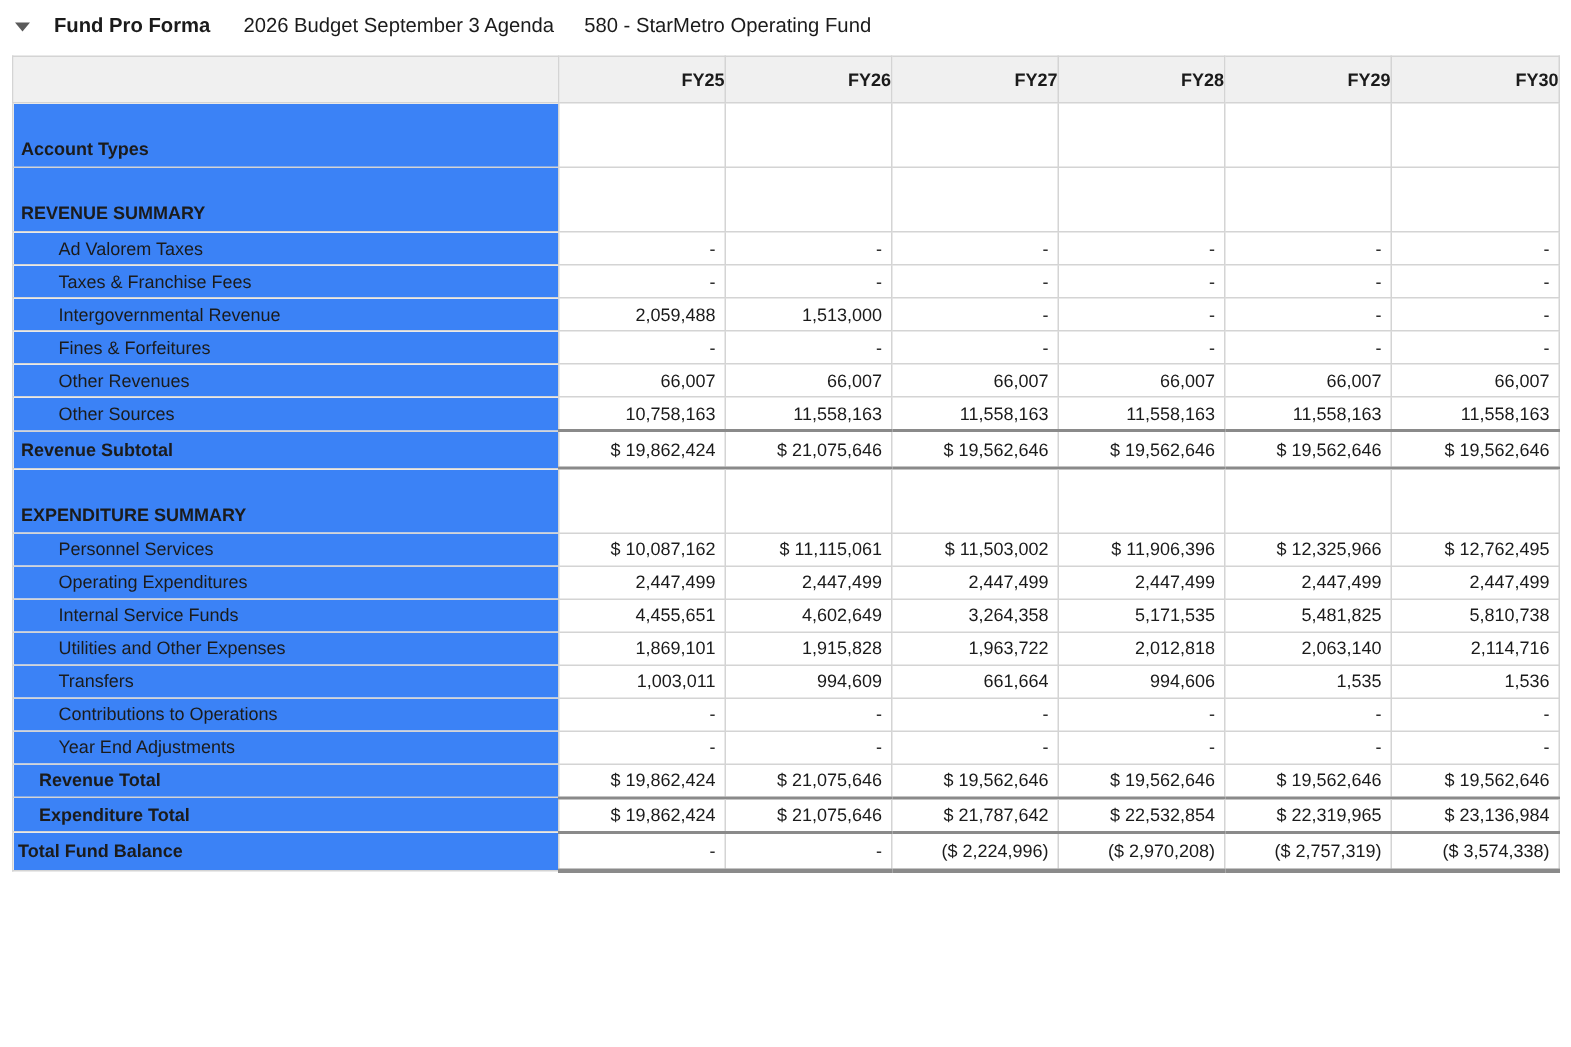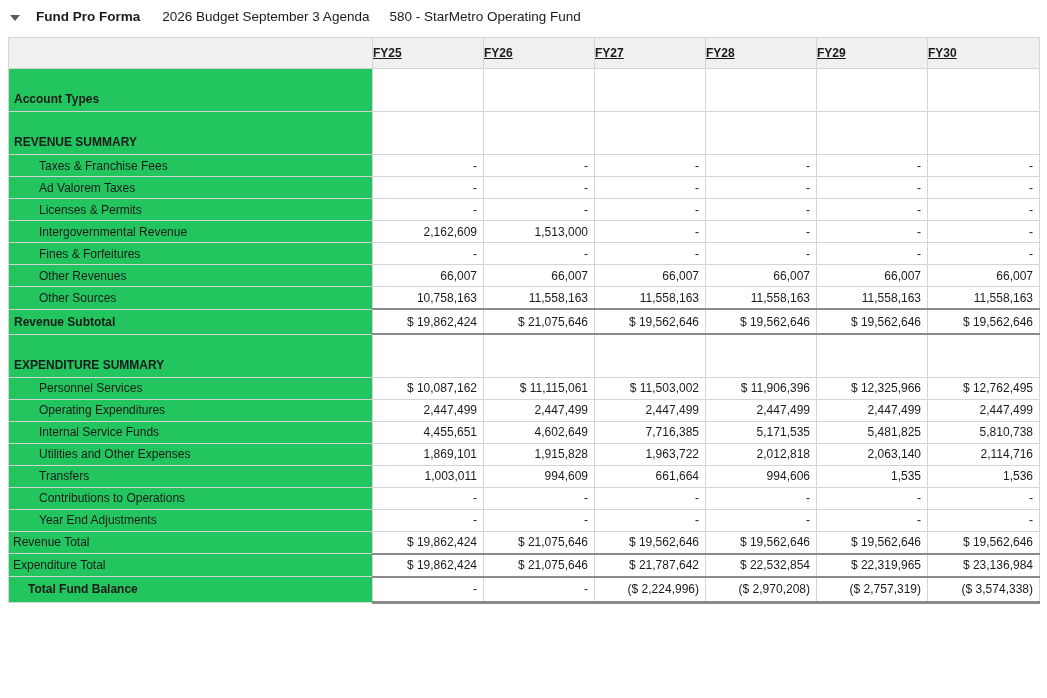--- a/index.html
+++ b/index.html
@@ -31,26 +31,25 @@
     border-collapse:collapse; table-layout:fixed;
     width:1031px; font-size:12px;
   }
   .proforma th, .proforma td {
     border:1px solid #d4d4d4;
     padding:0 6px 0 0;
     overflow:hidden; white-space:nowrap;
   }
   .proforma thead th {
     background:#f0f0f0; font-weight:bold;
-    height:30px; text-align:left; padding:0;
+    height:30px; text-align:right; padding:0;
     font-size:12px;
-    text-decoration:underline;
   }
   .label-cell {
-    background:#22c55e; text-align:left;
+    background:#3b82f6; text-align:left;
     vertical-align:middle; padding-right:2px;
   }
   .value-cell {
     background:#ffffff; text-align:right;
     vertical-align:middle;
   }
 
   tr.row-section td { height:37px; }
   tr.row-section .label-cell {
     font-weight:bold; vertical-align:bottom;
@@ -60,25 +59,25 @@
   tr.row-detail .label-cell { padding-left:30px; }
 
   tr.row-subtotal td { height:23px; }
   tr.row-subtotal .label-cell { font-weight:bold; padding-left:5px; }
   tr.row-subtotal .value-cell {
     border-top:2px solid #8a8a8a;
     border-bottom:2px solid #8a8a8a;
   }
 
   tr.row-total td { height:21px; }
-  tr.row-total .label-cell { font-weight:normal; padding-left:4px; }
+  tr.row-total .label-cell { font-weight:bold; padding-left:17px; }
   tr.row-total .value-cell { border-bottom:2px solid #8a8a8a; }
 
   tr.row-grandtotal td { height:23px; }
-  tr.row-grandtotal .label-cell { font-weight:bold; padding-left:19px; }
+  tr.row-grandtotal .label-cell { font-weight:bold; padding-left:3px; }
   tr.row-grandtotal .value-cell { border-bottom:3px solid #8a8a8a; }
 </style>
 </head>
 <body>
 
 <div class="titlebar">
   <span class="caret"></span>
   <span class="title-main">Fund Pro Forma</span>
   <span class="title-sub">2026 Budget September 3 Agenda</span>
   <span class="title-sub">580 - StarMetro Operating Fund</span>
@@ -118,49 +117,40 @@
       <tr class="row-section">
         <td class="label-cell">REVENUE SUMMARY</td>
         <td class="value-cell"></td>
         <td class="value-cell"></td>
         <td class="value-cell"></td>
         <td class="value-cell"></td>
         <td class="value-cell"></td>
         <td class="value-cell"></td>
       </tr>
       <tr class="row-detail">
+        <td class="label-cell">Ad Valorem Taxes</td>
+        <td class="value-cell">-</td>
+        <td class="value-cell">-</td>
+        <td class="value-cell">-</td>
+        <td class="value-cell">-</td>
+        <td class="value-cell">-</td>
+        <td class="value-cell">-</td>
+      </tr>
+      <tr class="row-detail">
         <td class="label-cell">Taxes &amp; Franchise Fees</td>
         <td class="value-cell">-</td>
         <td class="value-cell">-</td>
         <td class="value-cell">-</td>
         <td class="value-cell">-</td>
         <td class="value-cell">-</td>
         <td class="value-cell">-</td>
       </tr>
       <tr class="row-detail">
-        <td class="label-cell">Ad Valorem Taxes</td>
-        <td class="value-cell">-</td>
-        <td class="value-cell">-</td>
-        <td class="value-cell">-</td>
-        <td class="value-cell">-</td>
-        <td class="value-cell">-</td>
-        <td class="value-cell">-</td>
-      </tr>
-      <tr class="row-detail">
-        <td class="label-cell">Licenses &amp; Permits</td>
-        <td class="value-cell">-</td>
-        <td class="value-cell">-</td>
-        <td class="value-cell">-</td>
-        <td class="value-cell">-</td>
-        <td class="value-cell">-</td>
-        <td class="value-cell">-</td>
-      </tr>
-      <tr class="row-detail">
         <td class="label-cell">Intergovernmental Revenue</td>
-        <td class="value-cell">2,162,609</td>
+        <td class="value-cell">2,059,488</td>
         <td class="value-cell">1,513,000</td>
         <td class="value-cell">-</td>
         <td class="value-cell">-</td>
         <td class="value-cell">-</td>
         <td class="value-cell">-</td>
       </tr>
       <tr class="row-detail">
         <td class="label-cell">Fines &amp; Forfeitures</td>
         <td class="value-cell">-</td>
         <td class="value-cell">-</td>
@@ -220,21 +210,21 @@
         <td class="value-cell">2,447,499</td>
         <td class="value-cell">2,447,499</td>
         <td class="value-cell">2,447,499</td>
         <td class="value-cell">2,447,499</td>
         <td class="value-cell">2,447,499</td>
       </tr>
       <tr class="row-detail">
         <td class="label-cell">Internal Service Funds</td>
         <td class="value-cell">4,455,651</td>
         <td class="value-cell">4,602,649</td>
-        <td class="value-cell">7,716,385</td>
+        <td class="value-cell">3,264,358</td>
         <td class="value-cell">5,171,535</td>
         <td class="value-cell">5,481,825</td>
         <td class="value-cell">5,810,738</td>
       </tr>
       <tr class="row-detail">
         <td class="label-cell">Utilities and Other Expenses</td>
         <td class="value-cell">1,869,101</td>
         <td class="value-cell">1,915,828</td>
         <td class="value-cell">1,963,722</td>
         <td class="value-cell">2,012,818</td>

